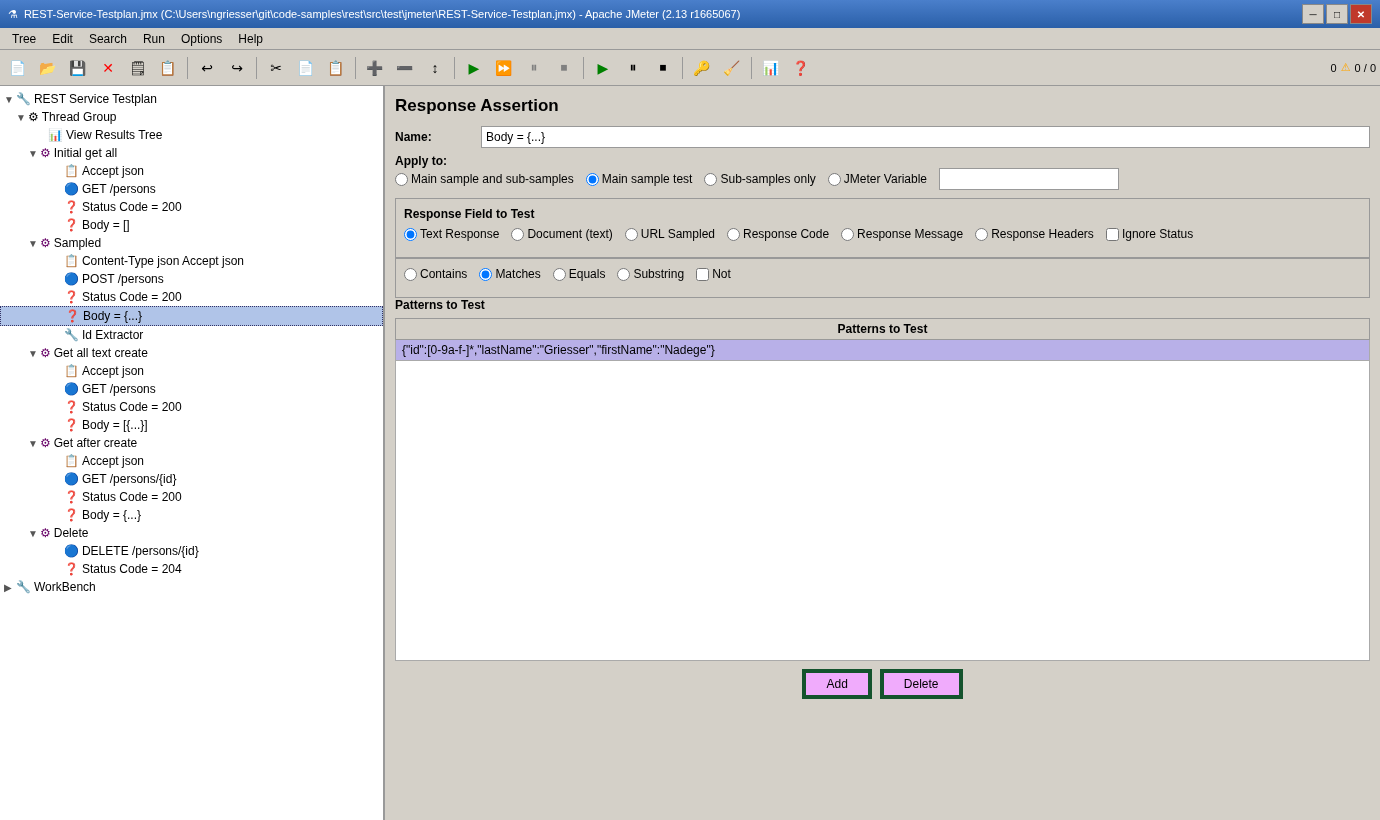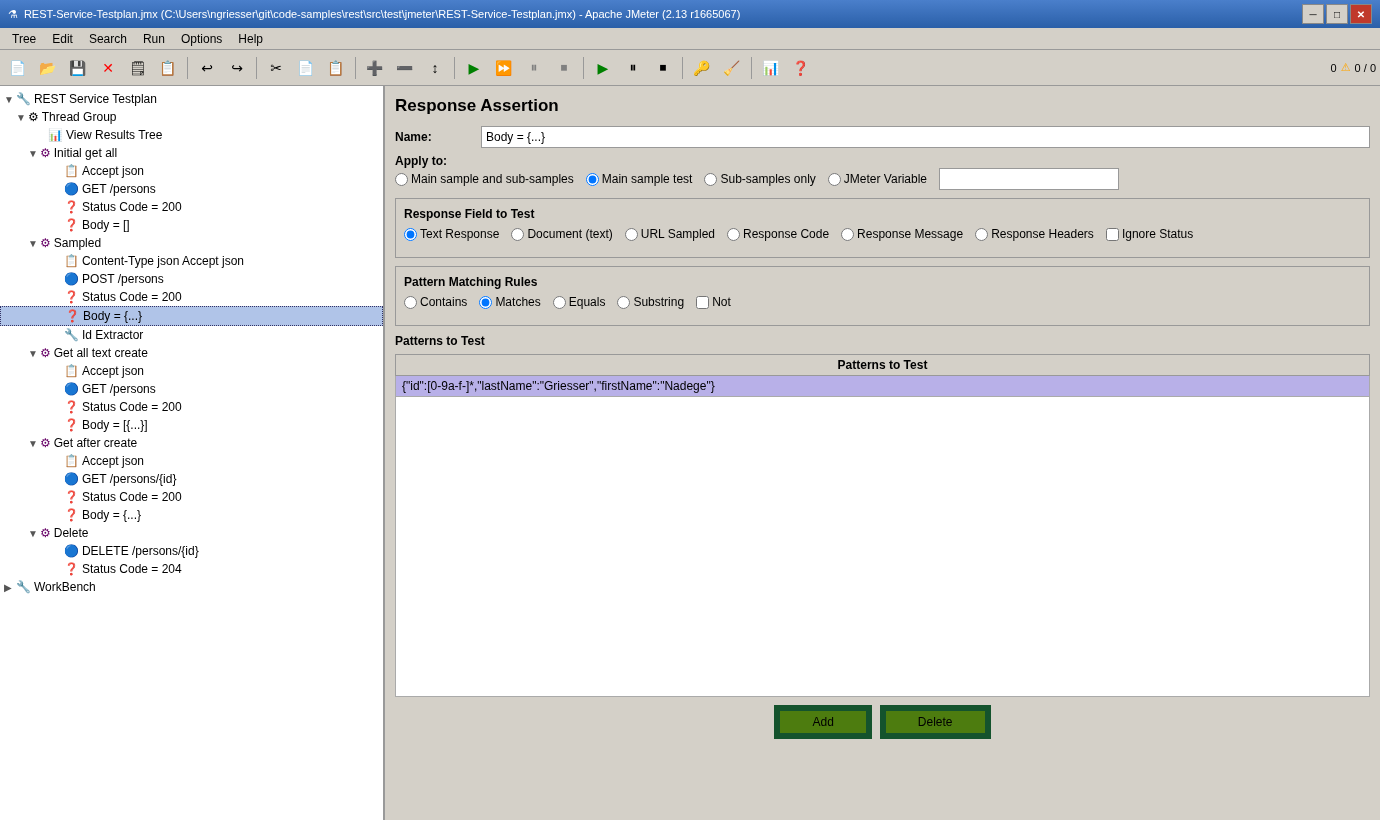--- a/index.html
+++ b/index.html
@@ -139,21 +139,21 @@
       gap: 12px;
       margin-bottom: 8px;
       flex-wrap: wrap;
     }
     .radio-item { display: flex; align-items: center; gap: 3px; font-size: 12px; cursor: pointer; }
 
     .section-box {
       border: 1px solid #999;
       background: #d4d0c8;
       padding: 8px;
-      margin-bottom: 8px;
+      margin-bottom: 0;
     }
     .section-box-title {
       font-weight: bold;
       font-size: 12px;
       margin-bottom: 6px;
     }
 
     
     .patterns-table {
       width: 100%;
@@ -176,23 +176,23 @@
       background: #b8b0e8;
     }
 
     .bottom-buttons {
       display: flex;
       justify-content: center;
       gap: 8px;
       margin-top: 8px;
     }
     .action-btn {
-      padding: 4px 32px;
-      background: #4d7c0f;
-      border: 6px solid #14532d;
+      padding: 4px 20px;
+      background: #f0abfc;
+      border: 4px solid #14532d;
       cursor: pointer;
       font-size: 12px;
     }
 
     
     input[type="radio"] { cursor: pointer; }
     input[type="checkbox"] { cursor: pointer; }
   </style>
 <title>REST-Service-Testplan.jmx (C:\Users\ngriesser\git\code-samples\rest\src\test\jmeter\REST-Service-Testplan.jmx) - Apache JMeter (2.13 r1665067)</title></head>
 <body>
@@ -493,21 +493,20 @@
           <span>Response Headers</span>
         </label>
         <label class="radio-item">
           <input type="checkbox" style="">
           <span>Ignore Status</span>
         </label>
       </div>
     </div>
 
     <div class="section-box">
-      <div class="section-box-title">Pattern Matching Rules</div>
       <div class="radio-row">
         <label class="radio-item">
           <input type="radio" name="pattern-matching" style="">
           <span>Contains</span>
         </label>
         <label class="radio-item">
           <input type="radio" name="pattern-matching" checked="" style="">
           <span>Matches</span>
         </label>
         <label class="radio-item">

